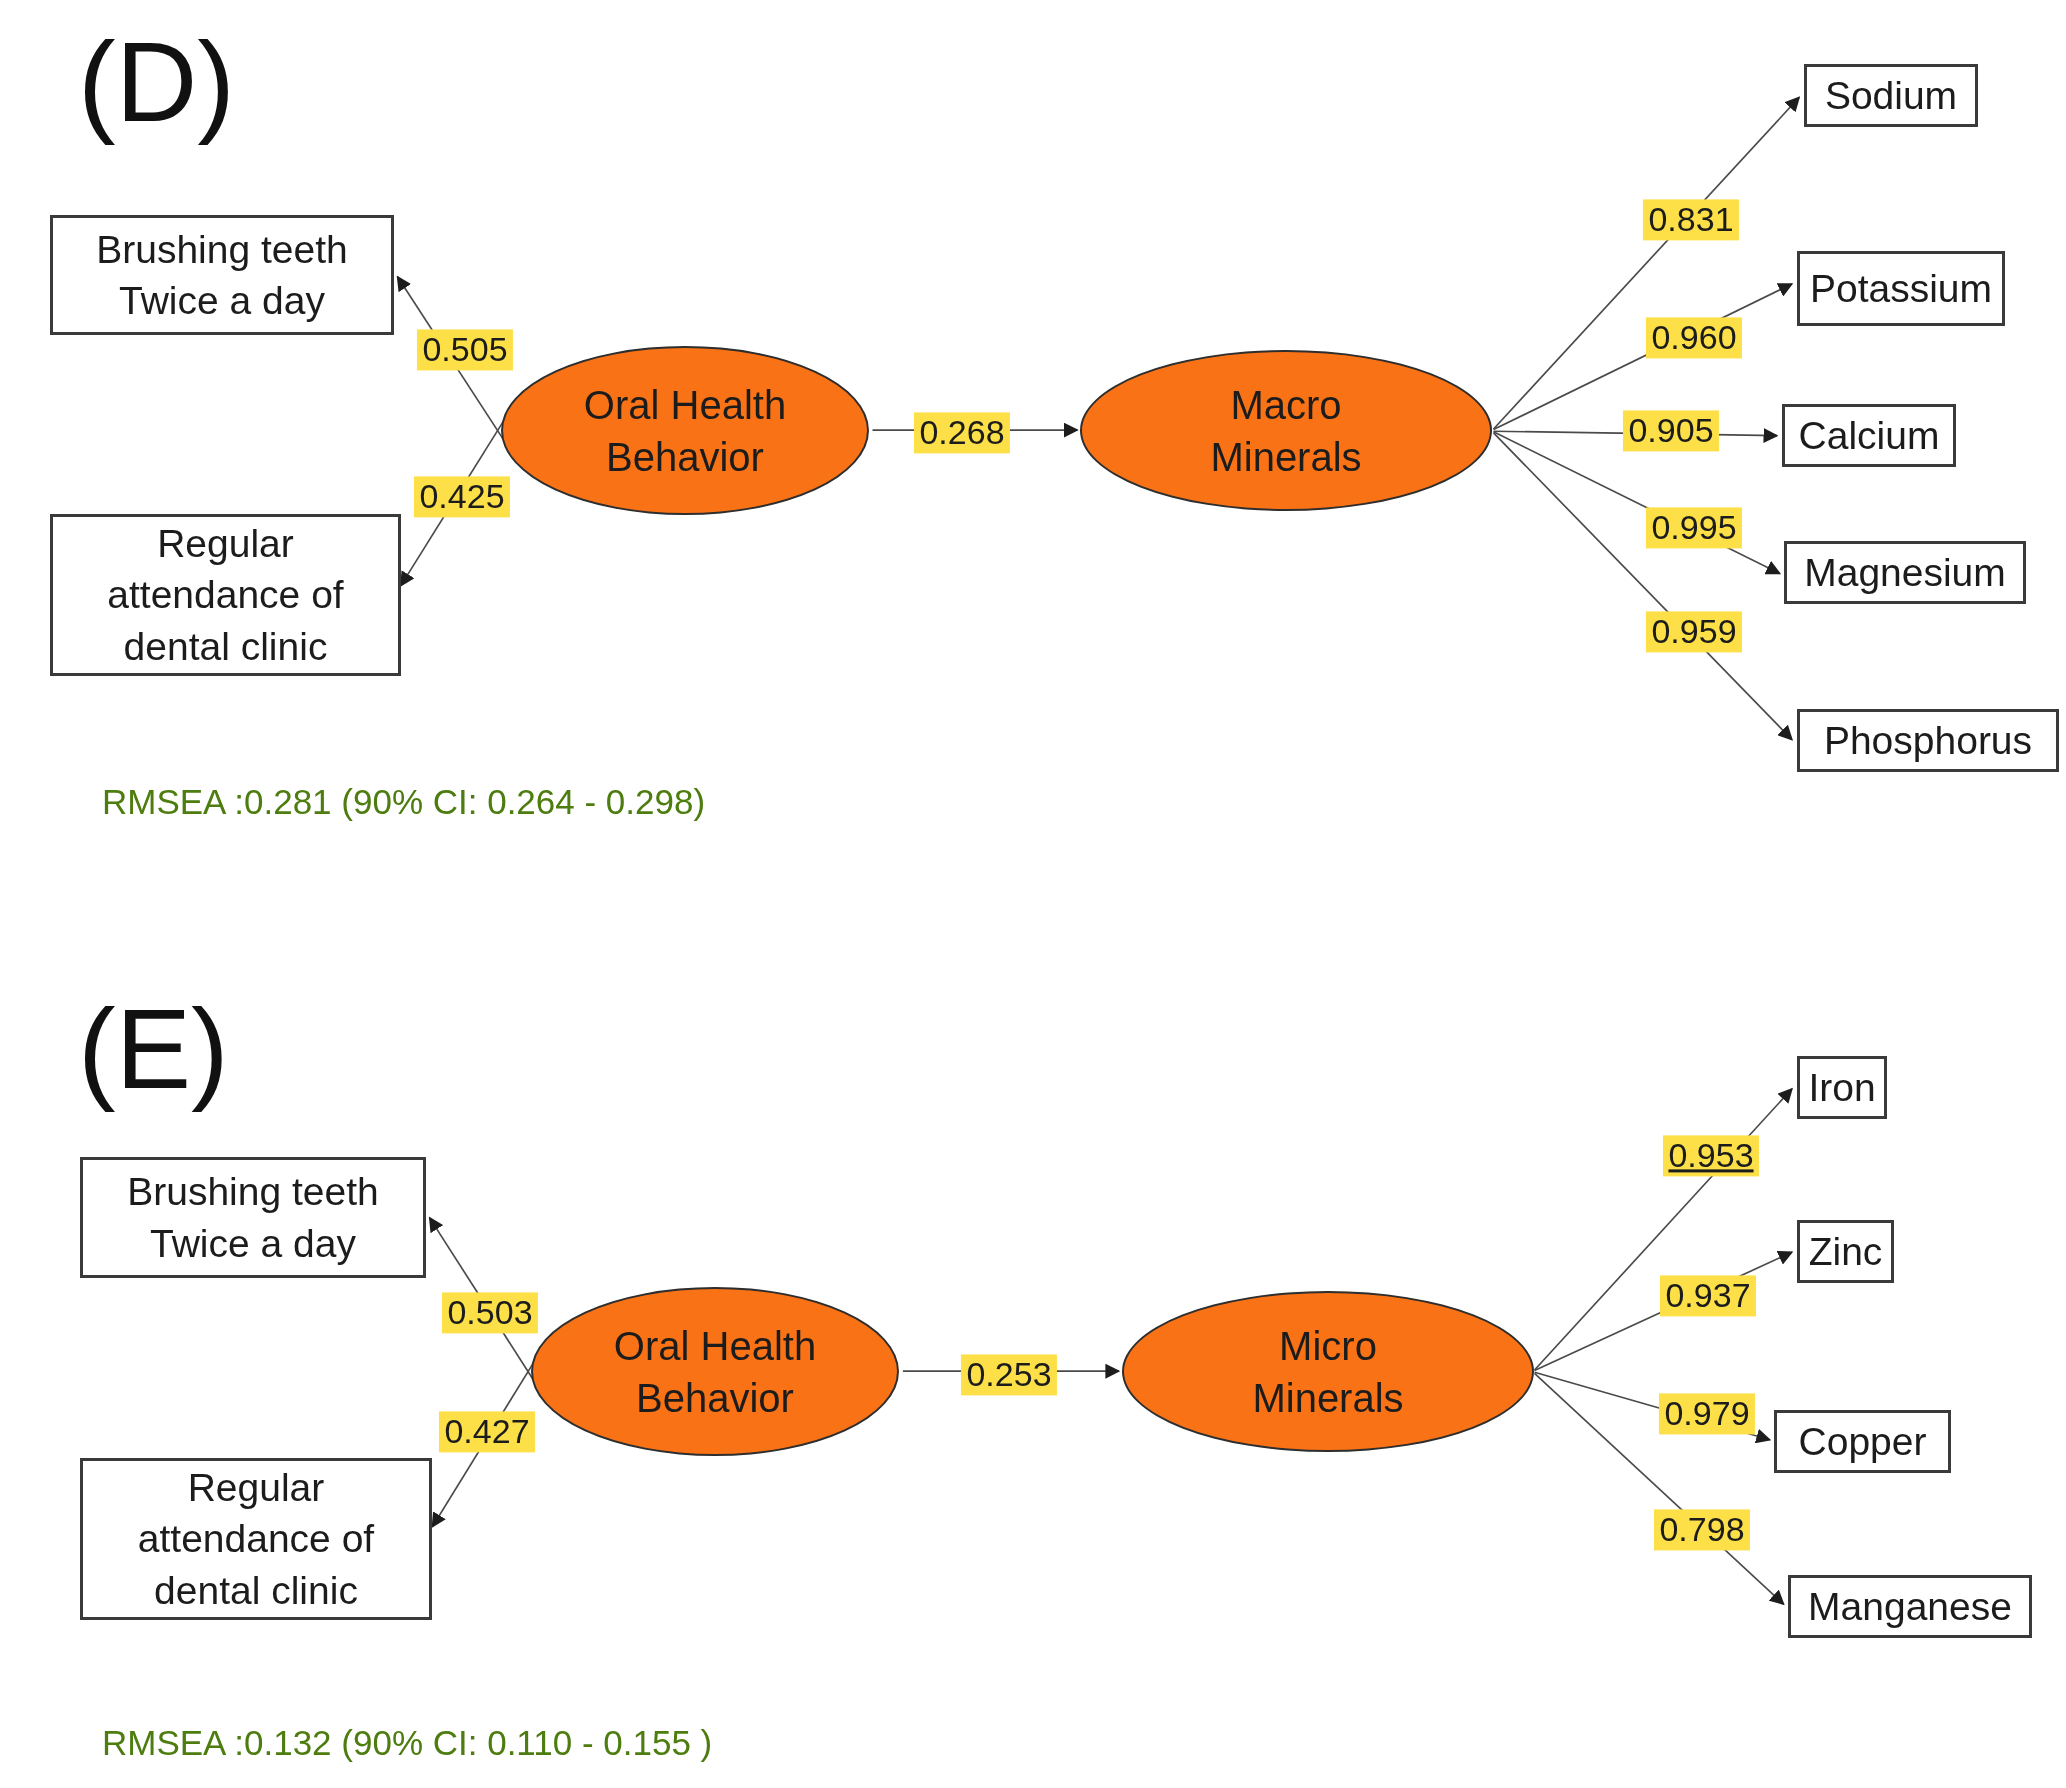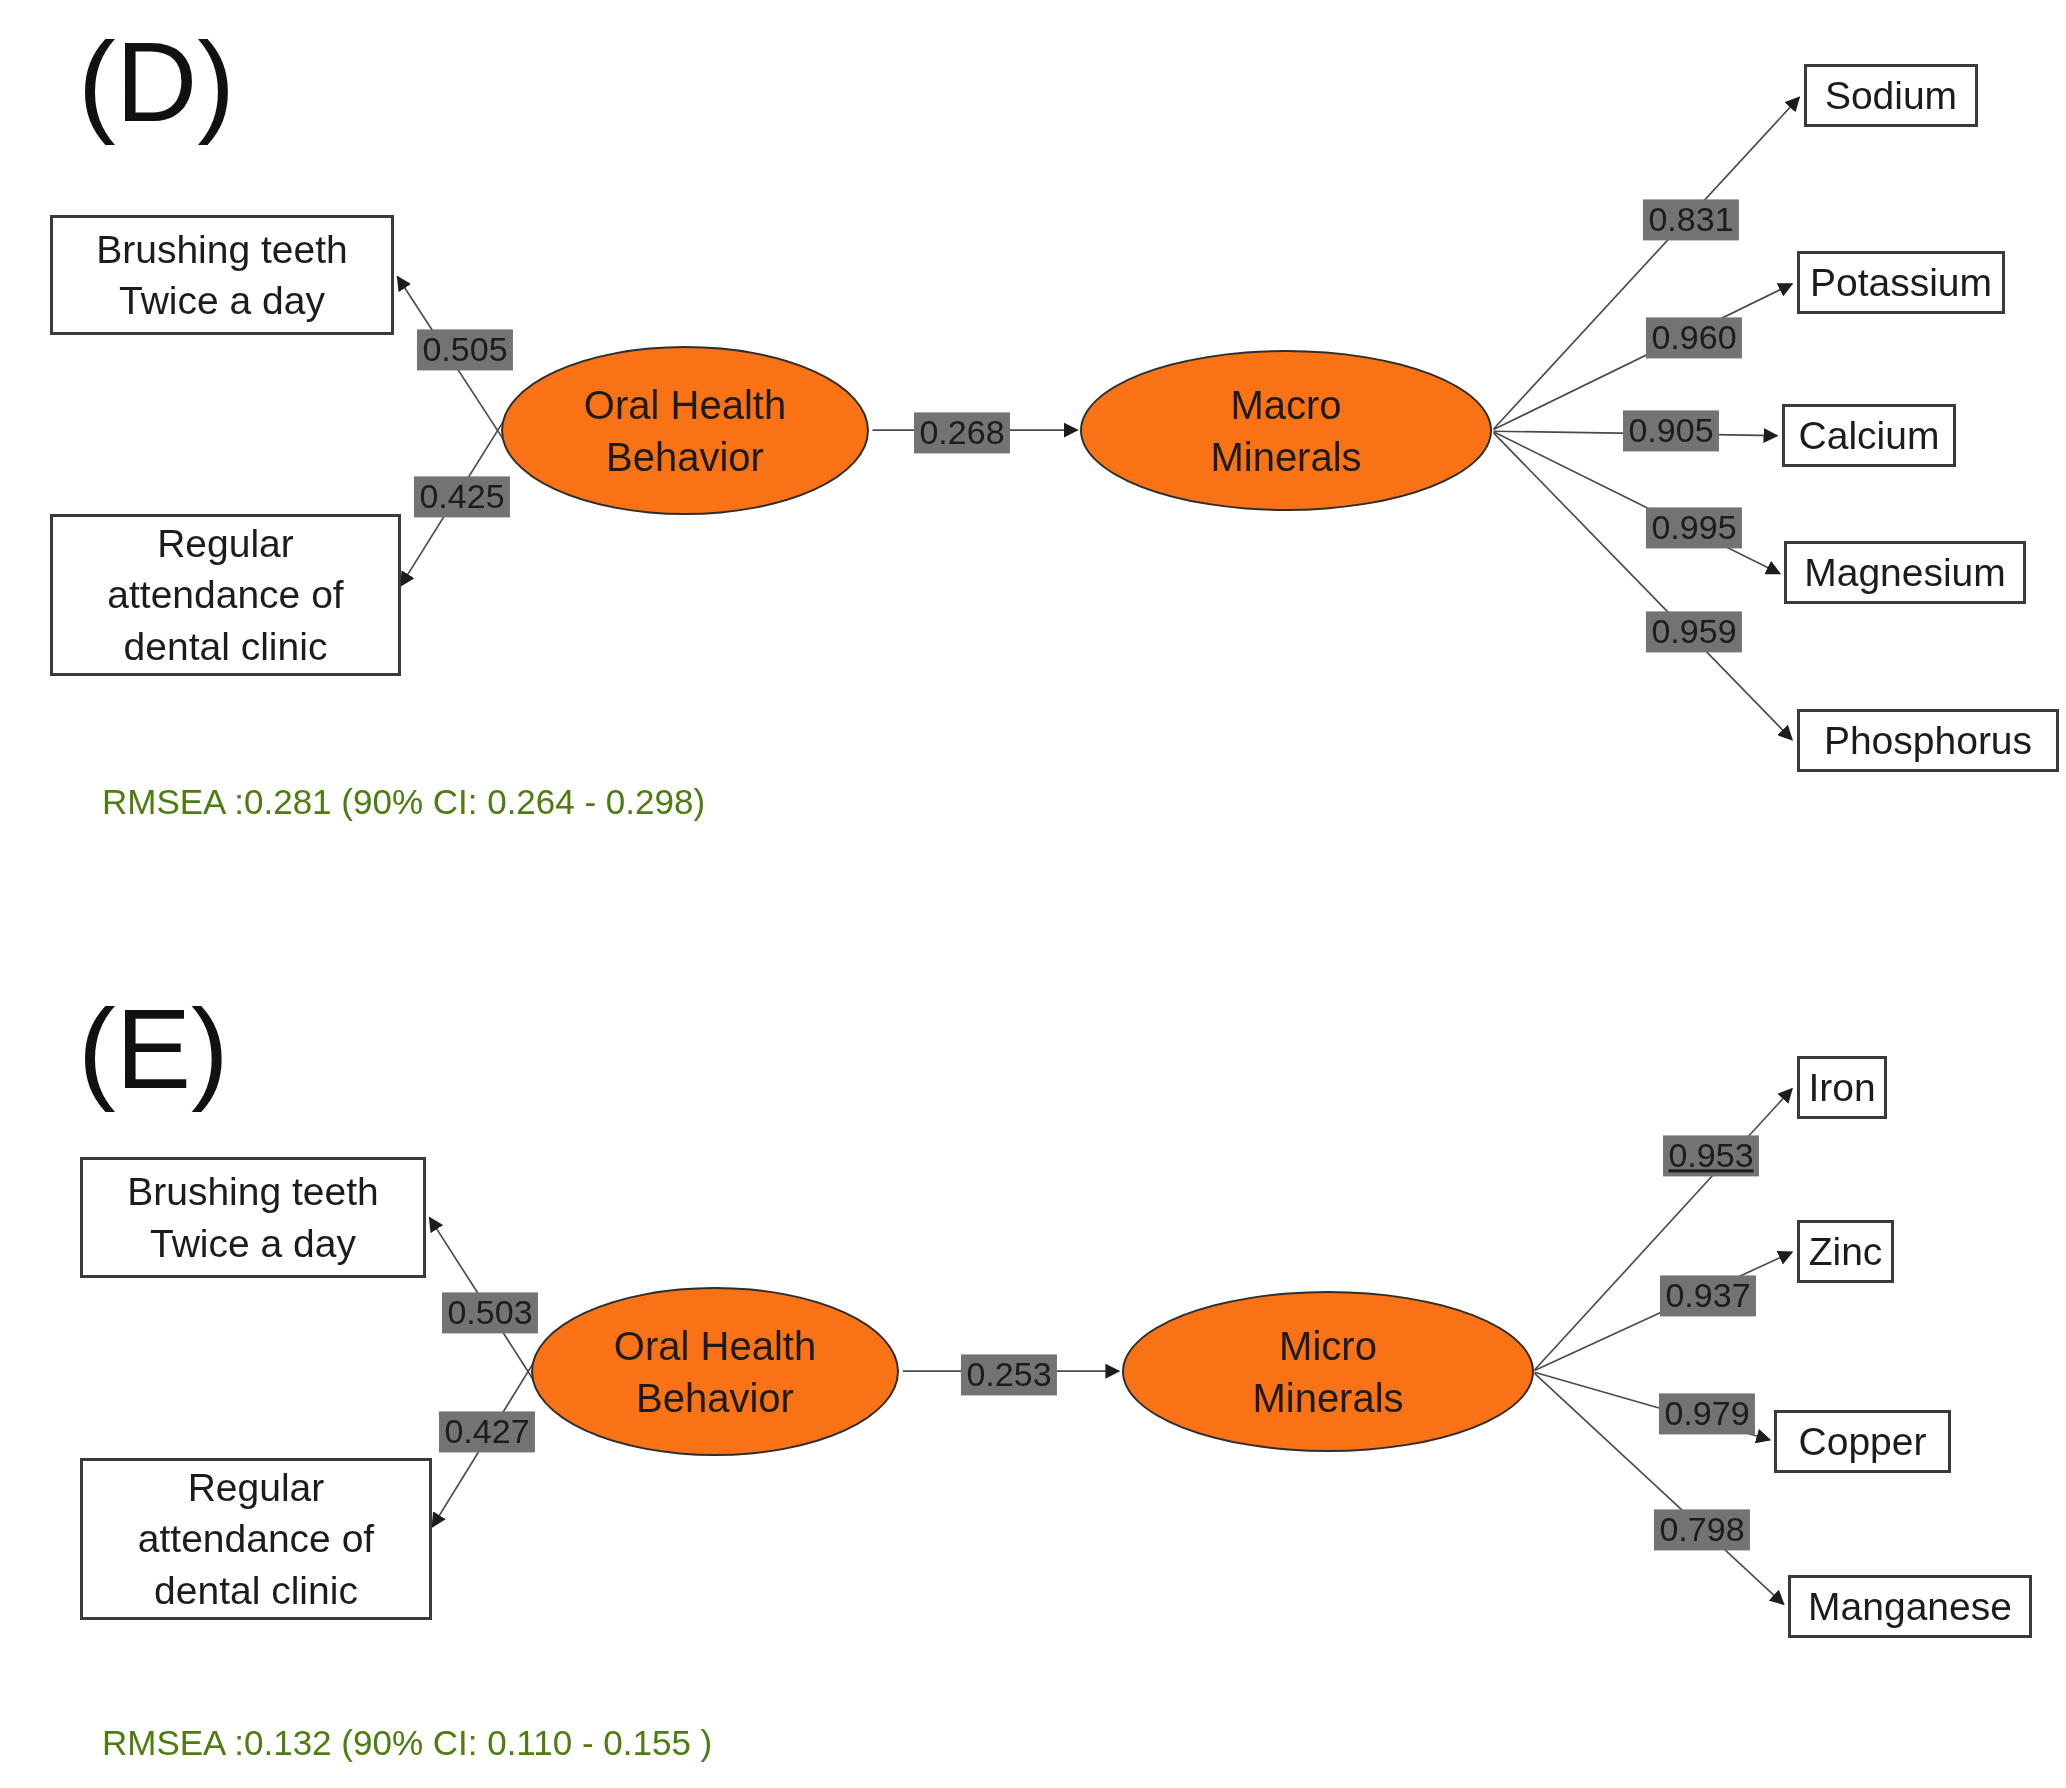--- a/index.html
+++ b/index.html
@@ -56,21 +56,21 @@
     justify-content: center;
     text-align: center;
     font-size: 40px;
     line-height: 1.3;
     white-space: pre-line;
   }
   .loading {
     position: absolute;
     transform: translate(-50%, -50%);
     font-size: 34px;
-    background: #737373;
+    background: #fde047;
     padding: 1.1px 5.5px;
     white-space: nowrap;
     color: #1c1c1c;
   }
   .fit {
     position: absolute;
     font-size: 35px;
     white-space: nowrap;
     color: #4d7c0f;
   }
@@ -115,21 +115,21 @@
 dental clinic</div>
 
   <div class="ellipse" style="left:501px; top:346px; width:368px; height:169px;">Oral Health
 Behavior</div>
 
   <div class="ellipse" style="left:1080px; top:350px; width:412px; height:161px;">Macro
 Minerals</div>
 
   <div class="node" style="left:1804px; top:64px; width:174px; height:63px;">Sodium</div>
 
-  <div class="node" style="left:1797px; top:251px; width:208px; height:63px;text-align:center;">Potassium</div>
+  <div class="node" style="left:1797px; top:251px; width:208px; height:75px;text-align:center;">Potassium</div>
 
   <div class="node" style="left:1782px; top:404px; width:174px; height:63px;">Calcium</div>
 
   <div class="node" style="left:1784px; top:541px; width:242px; height:63px;">Magnesium</div>
 
   <div class="node" style="left:1797px; top:709px; width:262px; height:63px;">Phosphorus</div>
 
   <div class="loading" style="left:465px; top:350px;">0.505</div>
 
   <div class="loading" style="left:462px; top:497px;">0.425</div>

